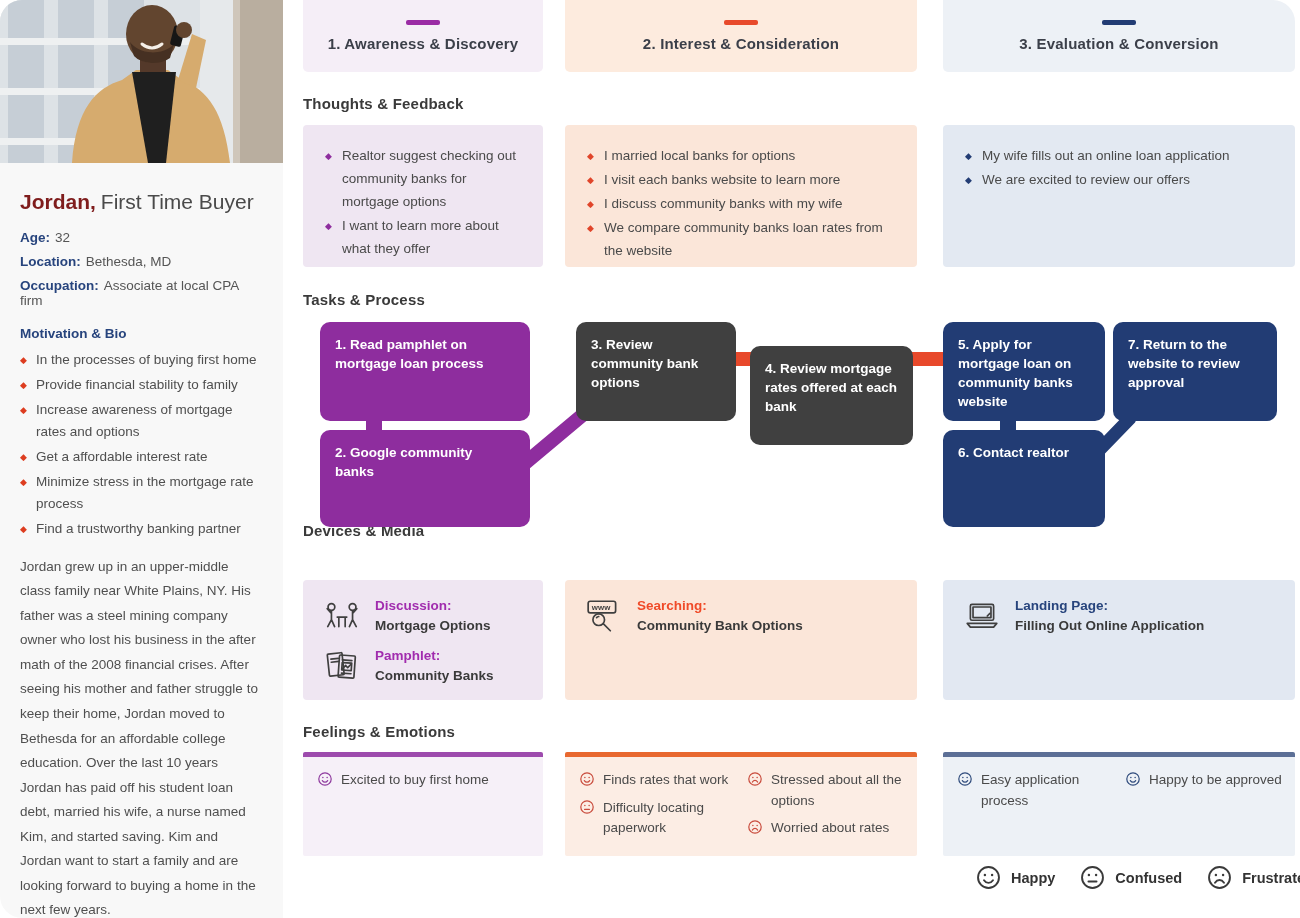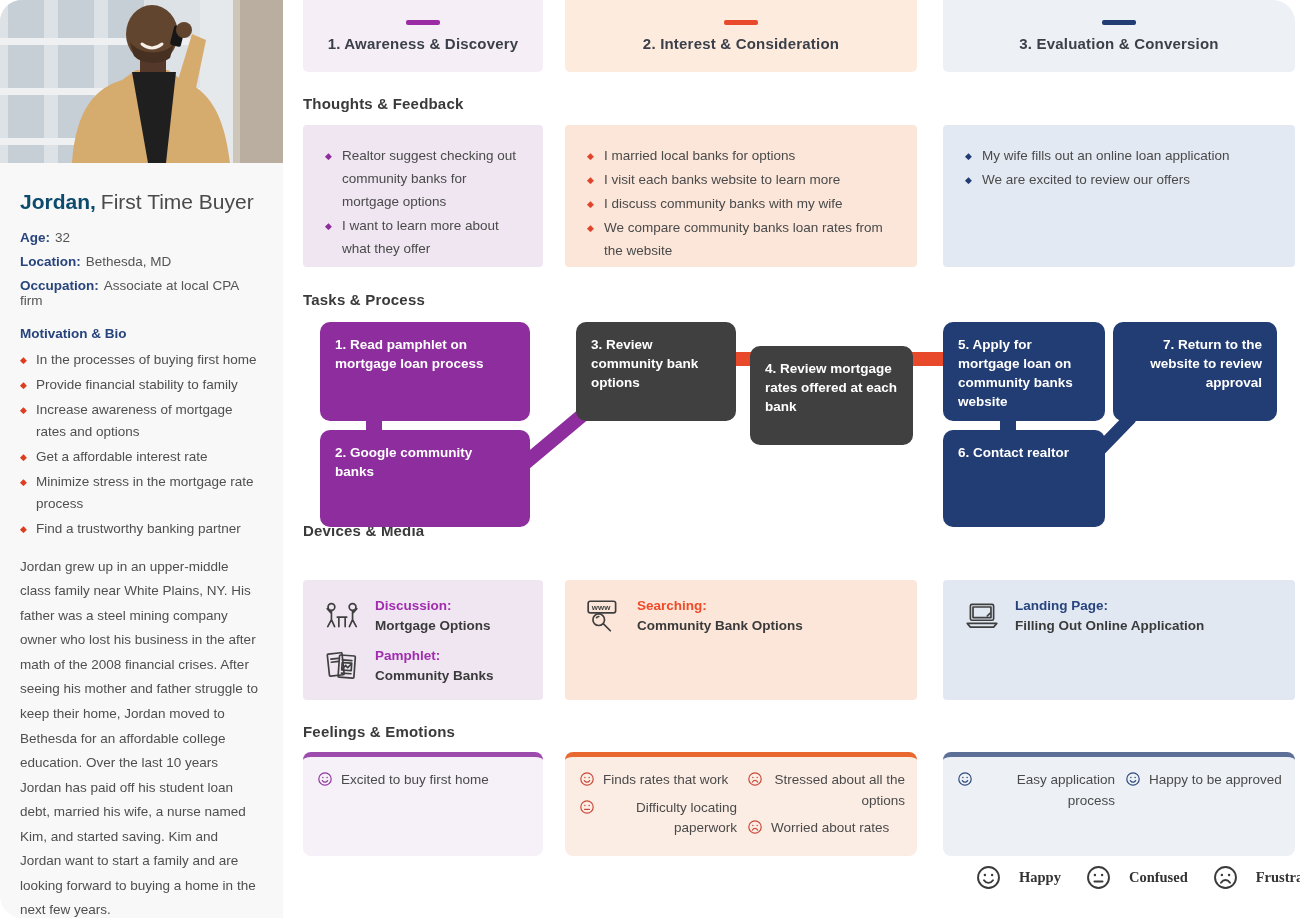--- a/index.html
+++ b/index.html
@@ -4,21 +4,21 @@
 <style>
   html,body{margin:0;padding:0;background:#ffffff;}
   body{font-family:"Liberation Sans","DejaVu Sans",sans-serif;}
   .page{position:relative;width:1300px;height:918px;background:#fff;border-radius:22px;overflow:hidden;}
 
   
   .sidebar{position:absolute;left:0;top:0;width:283px;height:100%;background:#f8f8f8;}
   .photo{width:283px;height:163px;overflow:hidden;}
   .sidebar-inner{padding:0 20px 0 20px;}
   .persona-name{margin-top:26px;font-size:21px;line-height:1.2;}
-  .persona-name .nb{font-weight:700;color:#0c4a6e;}
+  .persona-name .nb{font-weight:700;color:#7f1d1d;}
   .persona-name .nr{font-weight:400;color:#4a4a4a;margin-left:5px;}
   .fields{margin-top:16px;}
   .field{font-size:13.5px;margin:9px 0;color:#555;}
   .field .flabel{color:#27447d;font-weight:700;margin-right:5px;}
   .motiv-head{margin-top:18px;font-size:13.5px;font-weight:700;color:#27447d;}
   ul.motivs{list-style:none;margin:8px 0 0 0;padding:0;}
   ul.motivs li{display:flex;gap:9px;font-size:13.5px;color:#4f4f4f;line-height:1.68;margin:2px 0;}
   .dia{flex:0 0 auto;font-size:9px;padding-top:4px;}
   .dia-red{color:#dd3d20;}
   .bio{margin-top:14px;font-size:13.5px;color:#4f4f4f;line-height:1.82;}
@@ -58,21 +58,21 @@
   .task{position:absolute;border-radius:10px;color:#fff;font-weight:700;font-size:13.5px;line-height:1.42;padding:13px 15px;box-sizing:border-box;z-index:2;}
   .task-purple{background:#8e2d9e;}
   .task-orange{background:#404040;}
   .task-navy{background:#223c74;}
   .b1{left:320px;top:322px;width:210px;height:99px;}
   .b2{left:320px;top:430px;width:210px;height:97px;}
   .b3{left:576px;top:322px;width:160px;height:99px;}
   .b4{left:750px;top:322px;width:163px;height:99px;margin-top:24px;}
   .b5{left:943px;top:322px;width:162px;height:99px;}
   .b6{left:943px;top:430px;width:162px;height:97px;}
-  .b7{left:1113px;top:322px;width:164px;height:99px;text-align:right;}
+  .b7{left:1113px;top:322px;width:164px;height:99px;}
   .conn{position:absolute;z-index:1;border-radius:2px;}
   .cn-purple{background:#8e2d9e;}
   .cn-orange{background:#e8492b;}
   .cn-navy{background:#223c74;}
   .c12{left:366px;top:418px;width:16px;height:14px;}
   .c23{left:523px;top:458px;width:92px;height:14px;transform:rotate(-40deg);transform-origin:left center;}
   .c34{left:733px;top:352px;width:20px;height:14px;}
   .c45{left:909px;top:352px;width:38px;height:14px;}
   .c56{left:1000px;top:418px;width:16px;height:14px;}
   .c67{left:1097px;top:446px;width:50px;height:13px;transform:rotate(-46deg);transform-origin:left center;}
@@ -85,36 +85,36 @@
   .device-entry{display:flex;align-items:center;gap:14px;margin-bottom:11px;}
   .device-icon{flex:0 0 auto;width:38px;height:38px;color:#3f3f3f;}
   .device-text{font-size:13.5px;line-height:1.45;}
   .device-label{font-weight:700;}
   .device-label.lp{color:#a12cae;}
   .device-label.lo{color:#f04a28;}
   .device-label.ln{color:#27447d;}
   .device-value{font-weight:700;color:#3a3a3a;}
 
   
-  .feel-box{position:absolute;top:752px;height:104px;border-radius:8px;box-sizing:border-box;border-top:5px solid;padding:13px 12px 0 14px;display:flex;gap:10px;text-align:right;}
+  .feel-box{position:absolute;top:752px;height:104px;border-radius:2px;box-sizing:border-box;border-top:5px solid;padding:13px 12px 0 14px;display:flex;gap:10px;}
   .f1{background:#f6f0f8;border-color:#9d4bad;}
   .f2{background:#fcede4;border-color:#e8682f;}
   .f3{background:#edf1f6;border-color:#5c6f96;}
   ul.feels{list-style:none;margin:0;padding:0;flex:1;}
   ul.feels li{display:flex;gap:8px;font-size:13.5px;color:#4a4a4a;line-height:1.52;margin-bottom:7px;}
   .face{flex:0 0 auto;width:16px;height:16px;margin-top:1px;}
   .face svg{display:block;width:100%;height:100%;stroke:currentColor;fill:none;stroke-width:1.8;stroke-linecap:round;}
   .face svg .dot{fill:currentColor;stroke:none;}
   .fc-purple{color:#8e3a9e;}
   .fc-red{color:#c94b3c;}
   .fc-navy{color:#2f4b7c;}
 
   
   .legend{position:absolute;left:975px;top:864px;width:320px;display:flex;align-items:center;gap:24px;}
-  .legend-item{display:flex;align-items:center;gap:17px;color:#3a3a3a;font-family:Liberation Serif, serif;}
+  .legend-item{display:flex;align-items:center;gap:9px;color:#3a3a3a;}
   .face-lg{width:27px;height:27px;}
   .face-lg svg{display:block;width:100%;height:100%;stroke:#3a3a3a;fill:none;stroke-width:1.7;stroke-linecap:round;}
   .face-lg svg .dot{fill:#3a3a3a;stroke:none;}
   .legend-label{font-size:14.5px;font-weight:600;color:#333;}
 
   .icon-svg{stroke:#3f3f3f;fill:none;stroke-width:1.6;stroke-linecap:round;stroke-linejoin:round;}
 </style>
 </head>
 <body>
 

